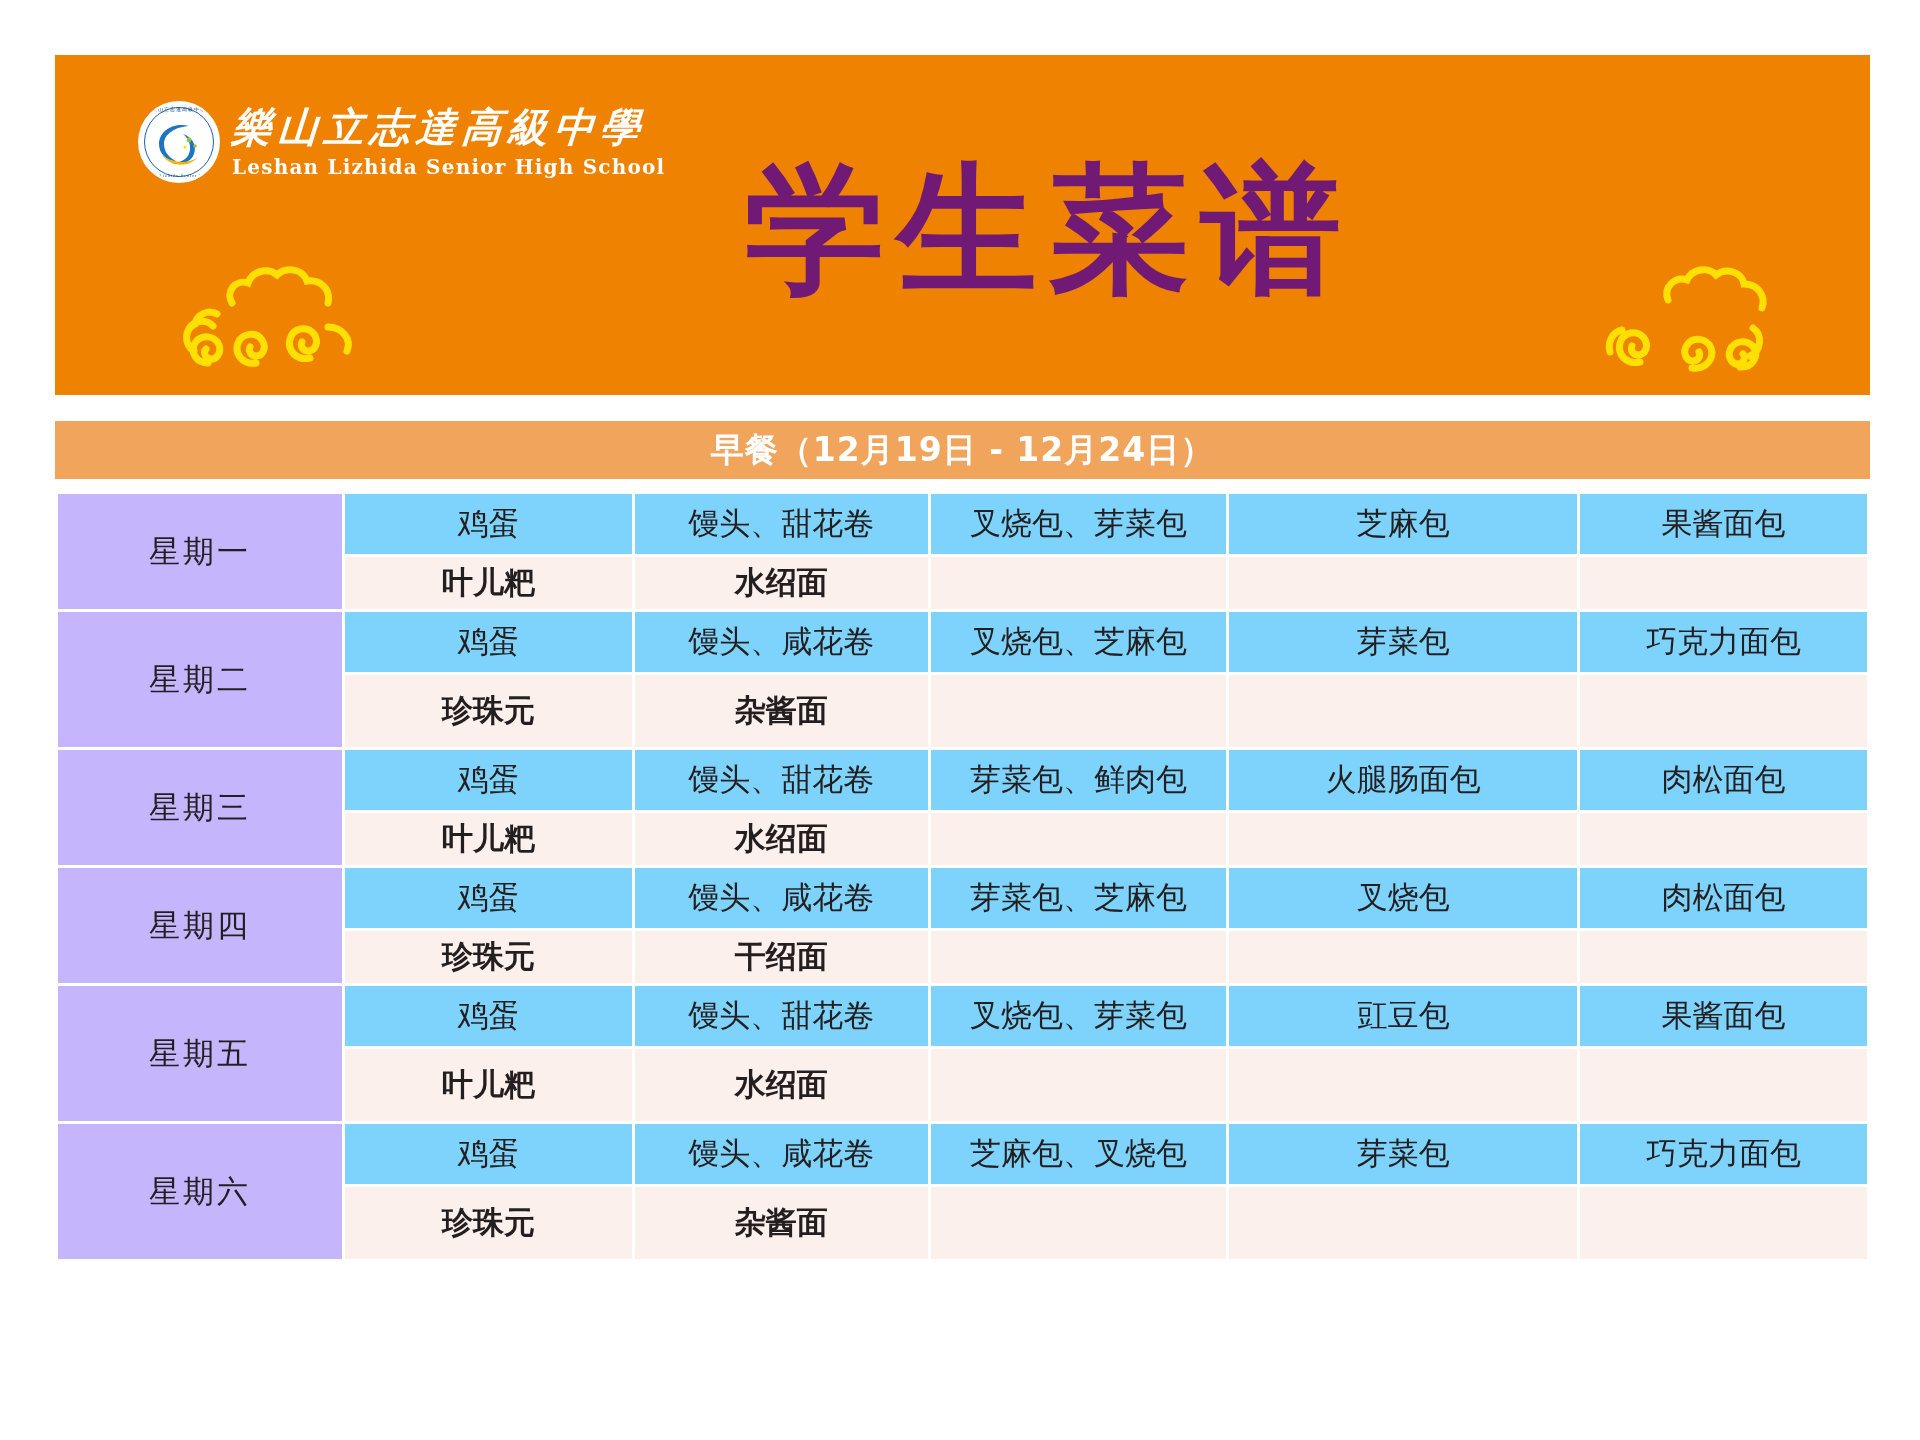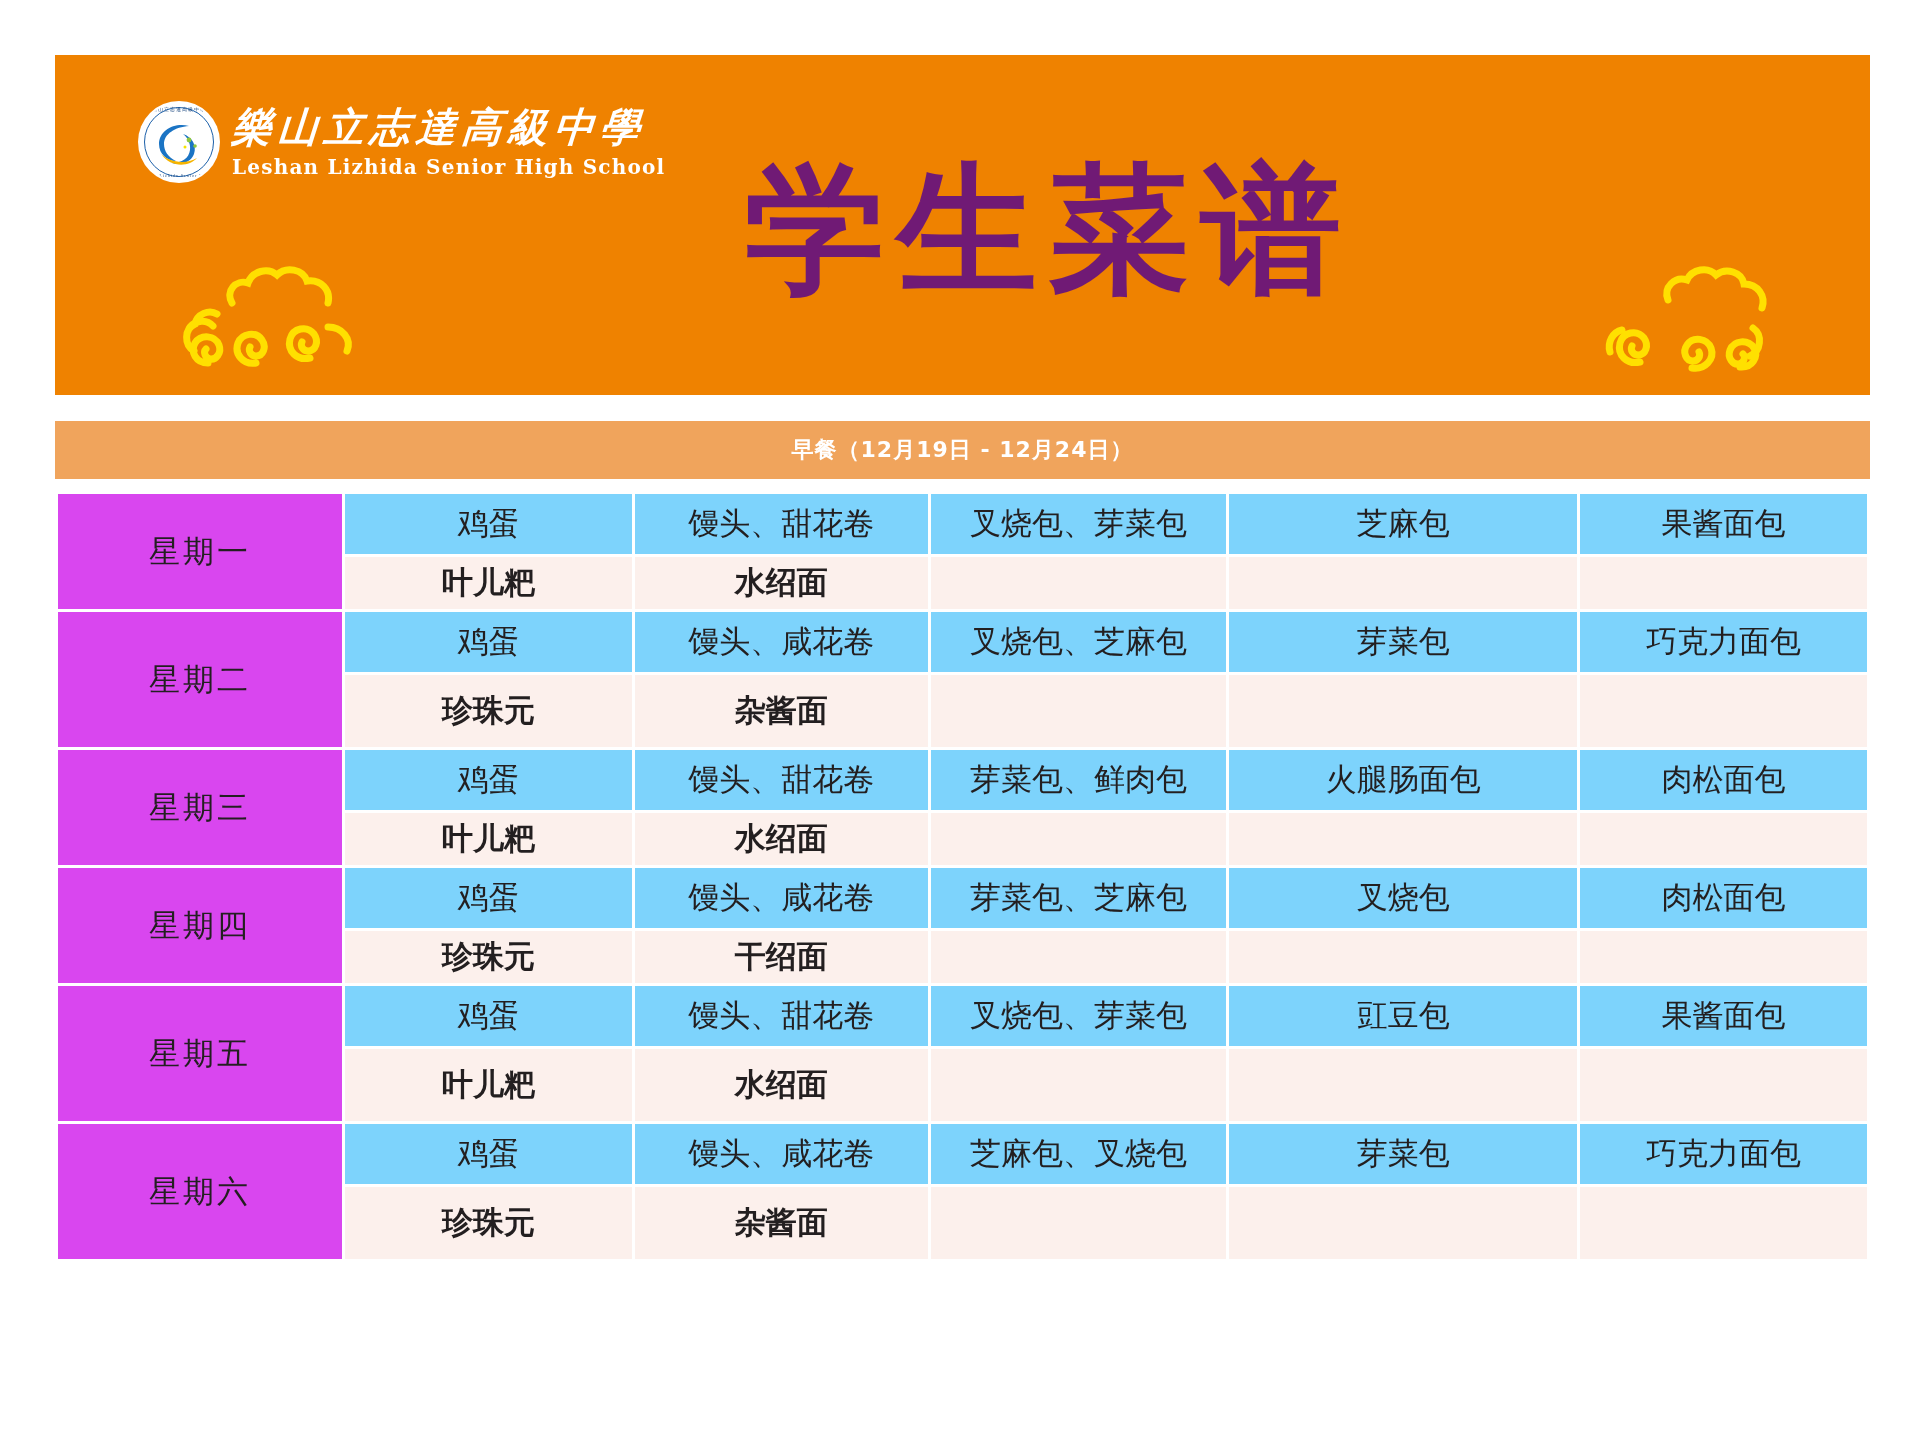--- a/index.html
+++ b/index.html
@@ -95,21 +95,21 @@
   
   .date-strip{
     position:relative;
     height:58px;
     margin-top:24px;
     background:#f0a45c;
     border-top:2px solid #ffffff;
     display:flex;align-items:center;justify-content:center;
   }
   .date-strip .txt{
-    font-size:22px;
+    font-size:33px;
     color:#ffffff;
     font-weight:700;
     letter-spacing:1px;
     font-family:"DejaVu Sans","Liberation Sans",sans-serif;
     white-space:nowrap;
   }
 
   
   table.menu{
     margin-top:12px;
@@ -123,21 +123,21 @@
     text-align:center;
     vertical-align:middle;
     font-size:31px;
     color:#231f20;
     font-family:"DejaVu Serif","Liberation Serif",serif;
     white-space:nowrap;
     overflow:hidden;
   }
   td.day{
     width:247px;
-    background:#d946ef;
+    background:#c4b5fd;
     font-size:38px;
     letter-spacing:3px;
   }
   td.dark{background:#7dd3fc;}
   td.light{background:#fcf0ec;}
   tr.r-top td{height:60px;}
   tr.r-bot td{height:52px;font-weight:bold;}
   tr.tall.r-bot td{height:72px;}
   .c2{width:250px;}
   .c3{width:255px;}

